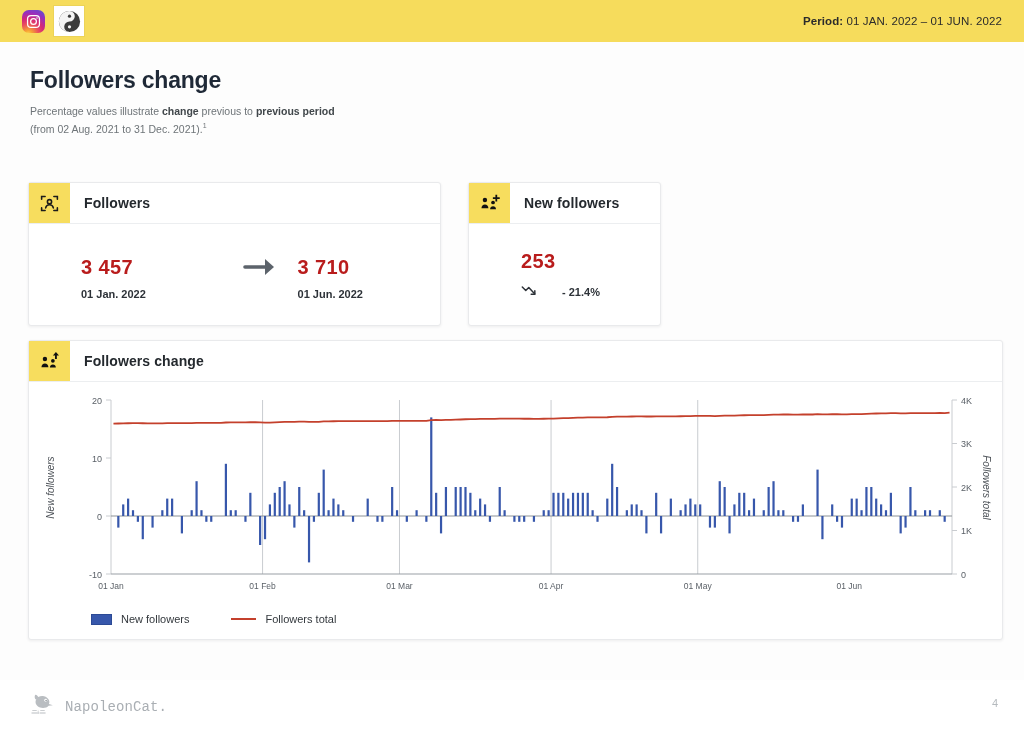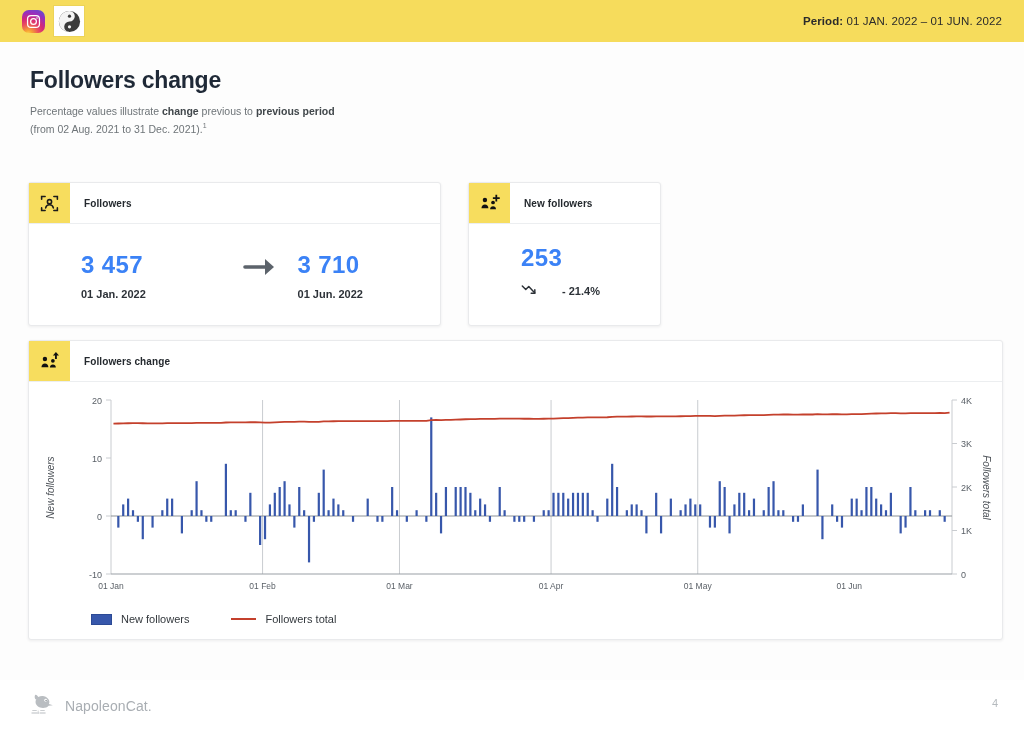--- a/index.html
+++ b/index.html
@@ -53,29 +53,29 @@
     border: 1px solid #e9eaec; border-radius: 3px;
     box-shadow: 0 1px 3px rgba(30,35,45,.07);
   }
   .card-head { display: flex; align-items: stretch; height: 41px; border-bottom: 1px solid #eceef0; }
   .card-icon {
     width: 41px; min-width: 41px; background: #f7dd5e;
     display: flex; align-items: center; justify-content: center;
   }
   .card-title {
     display: flex; align-items: center; padding-left: 14px;
-    font-size: 10px; font-weight: bold; color: #24292e; letter-spacing: .1px;
+    font-size: 14px; font-weight: bold; color: #24292e; letter-spacing: .1px;
   }
 
   #card-followers { left: 28px; top: 182px; width: 413px; height: 144px; }
   #card-newfollowers { left: 468px; top: 182px; width: 193px; height: 144px; }
 
   .stats-row { display: flex; align-items: center; height: 102px; padding-left: 52px; }
   .stat-block { width: 150px; }
-  .stat-value { font-size: 24px; font-weight: bold; color: #3b82f6; letter-spacing: .4px; }
+  .stat-value { font-size: 20px; font-weight: bold; color: #b91c1c; letter-spacing: .4px; margin-top: 6px; }
   .stat-date { margin-top: 9px; font-size: 11px; font-weight: bold; color: #2d3238; }
   .arrow-wrap { width: 78px; display: flex; align-items: center; justify-content: center; padding-bottom: 16px; }
 
   .stats-single { height: 102px; padding-left: 52px; padding-top: 20px; }
   .trend-row { display: flex; align-items: center; gap: 22px; margin-top: 10px; }
   .trend-text { font-size: 11px; font-weight: bold; color: #2d3238; }
 
   
   #card-chart { left: 28px; top: 340px; width: 975px; height: 300px; }
   .chart-body { position: relative; width: 100%; height: 258px; }
@@ -90,21 +90,21 @@
 
   .legend { position: absolute; left: 62px; bottom: 14px; display: flex; align-items: center; gap: 42px; }
   .legend-item { display: flex; align-items: center; gap: 9px; }
   .legend-swatch { width: 21px; height: 11px; background: #3757ab; border: 1px solid #2c4a95; }
   .legend-line { width: 25px; height: 0; border-top: 2.2px solid #c4402c; }
   .legend-text { font-size: 11px; color: #33383d; }
 
   
   .footer-logo {
     position: absolute; left: 29px; top: 692px;
-    display: flex; align-items: center; gap: 8px;
+    display: flex; align-items: center; gap: 8px; font-family: Liberation Mono, monospace;
   }
   .footer-text { font-size: 14px; color: #a9aeb3; letter-spacing: .1px; }
   .page-num { position: absolute; right: 26px; top: 697px; font-size: 11px; color: #b5babe; }
 </style>
 </head>
 <body>
 
 <div class="page">
 
   <div class="topbar">

